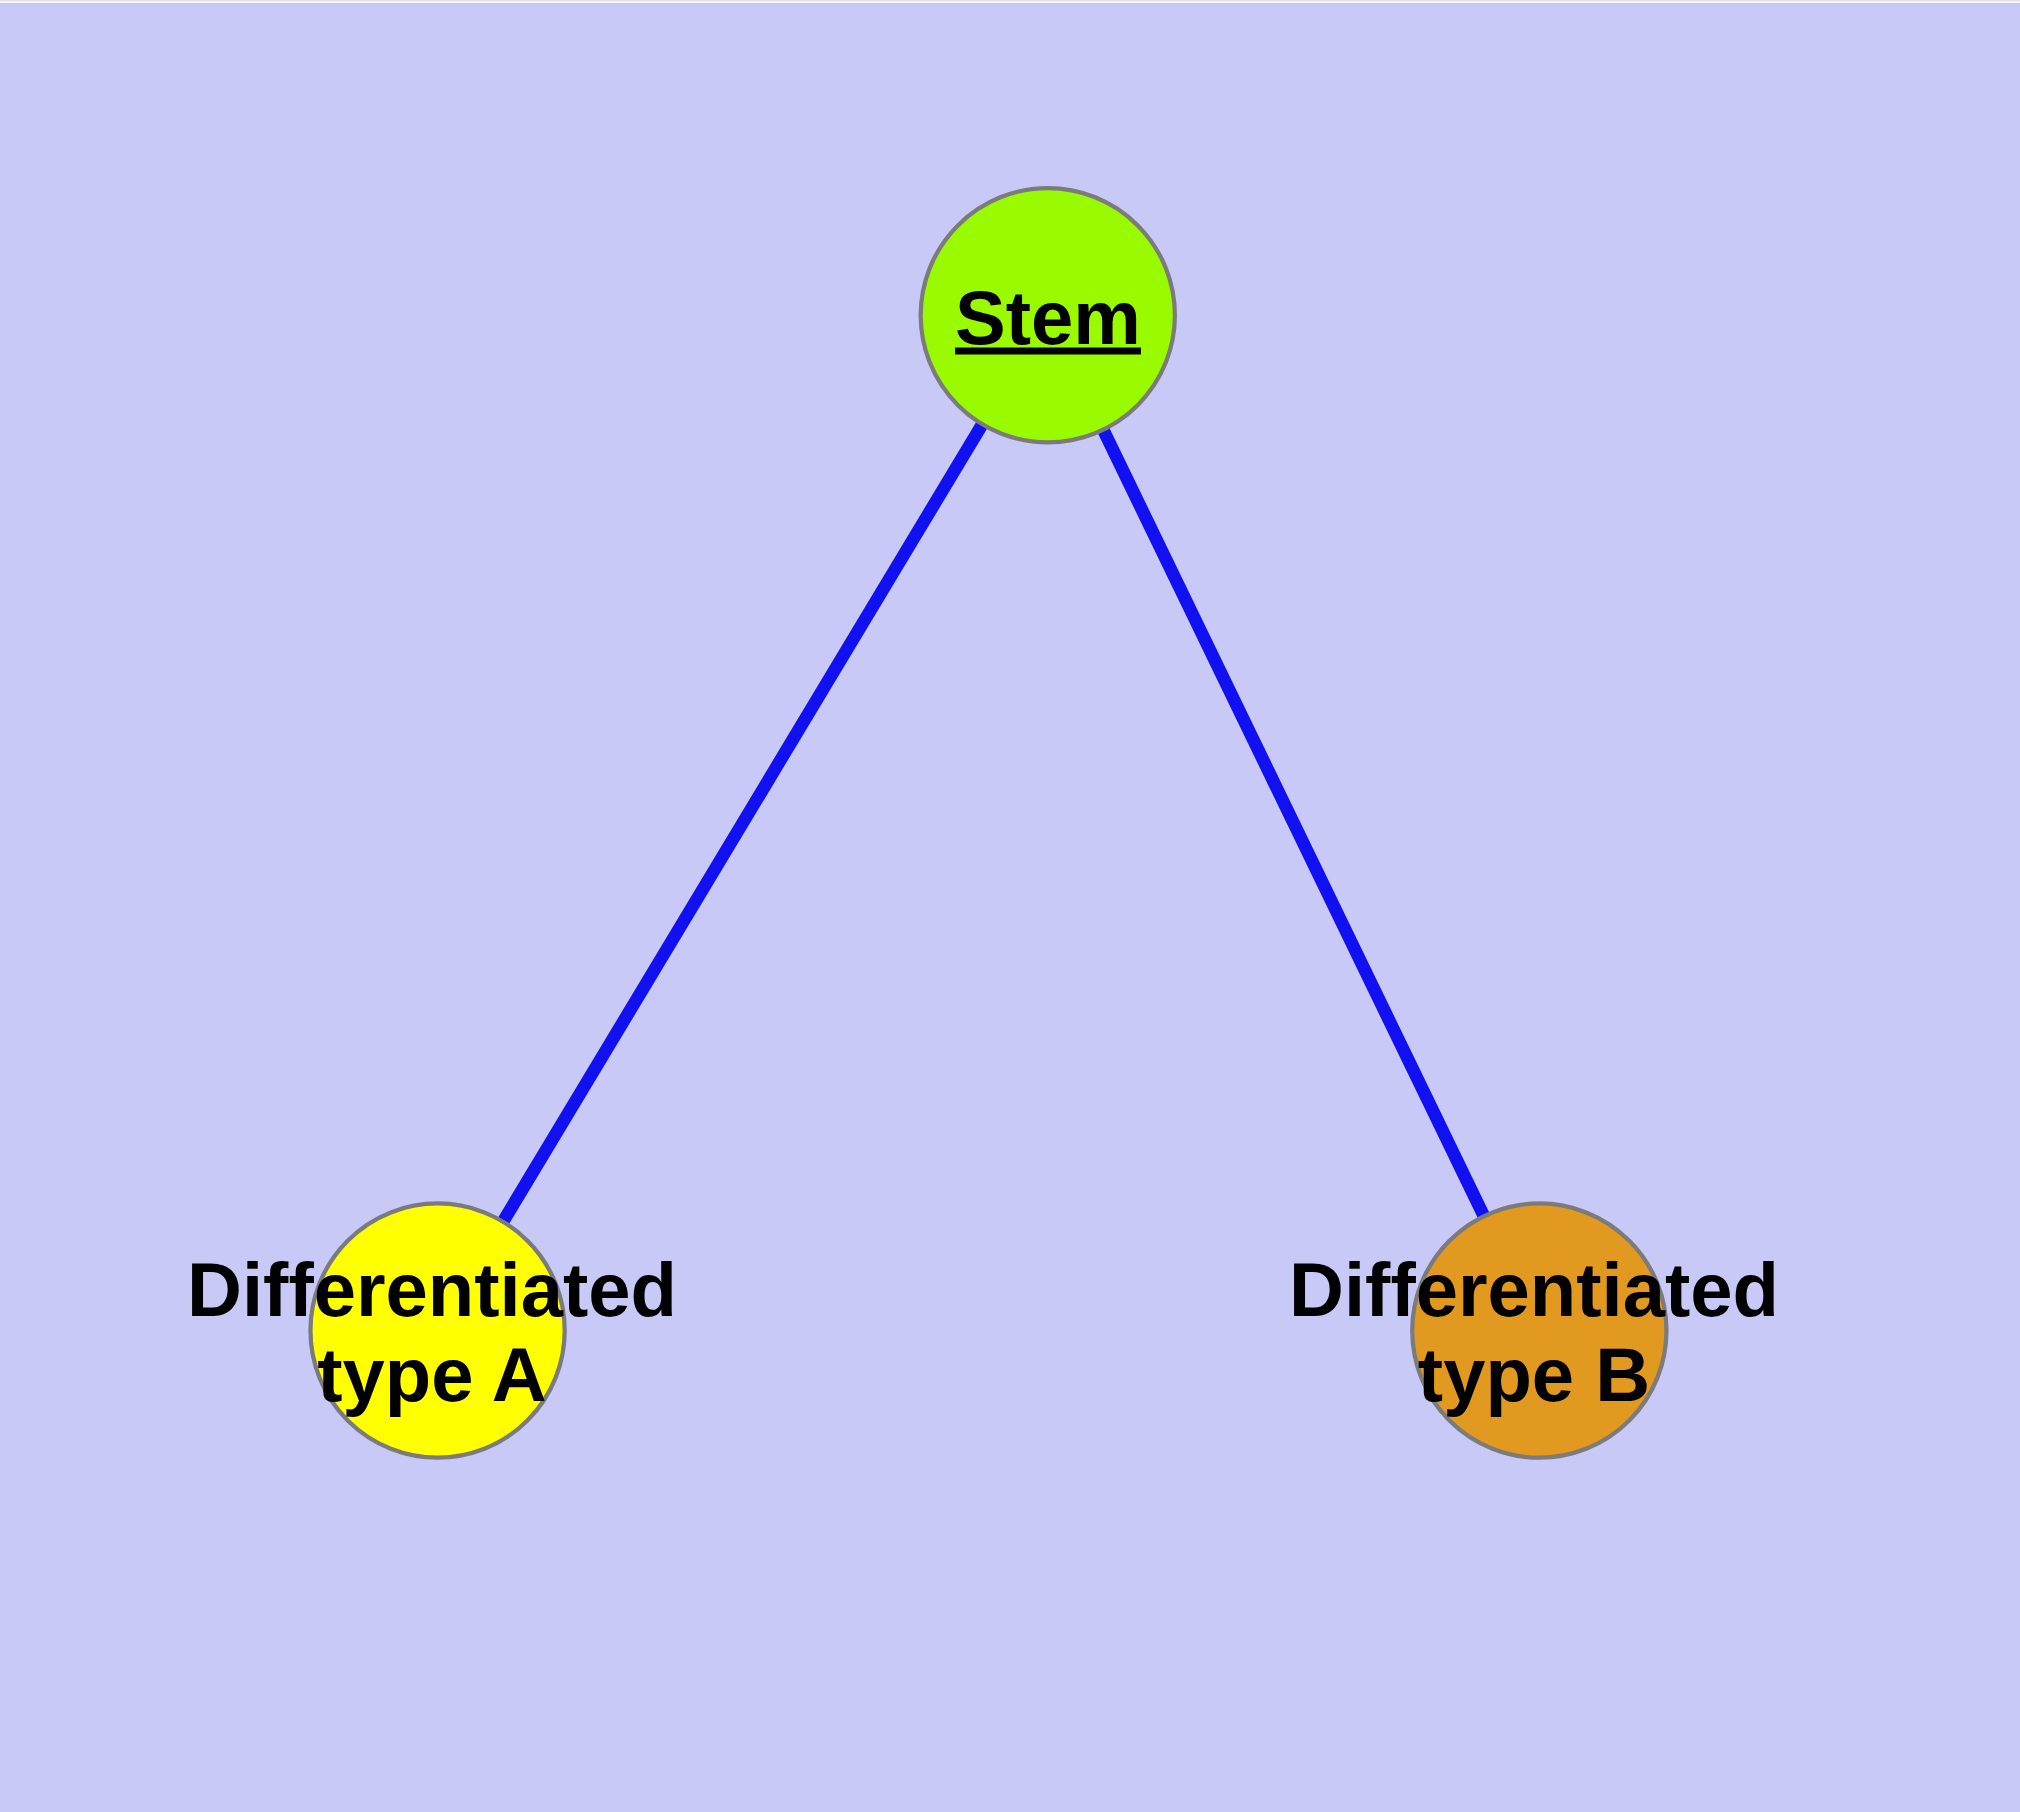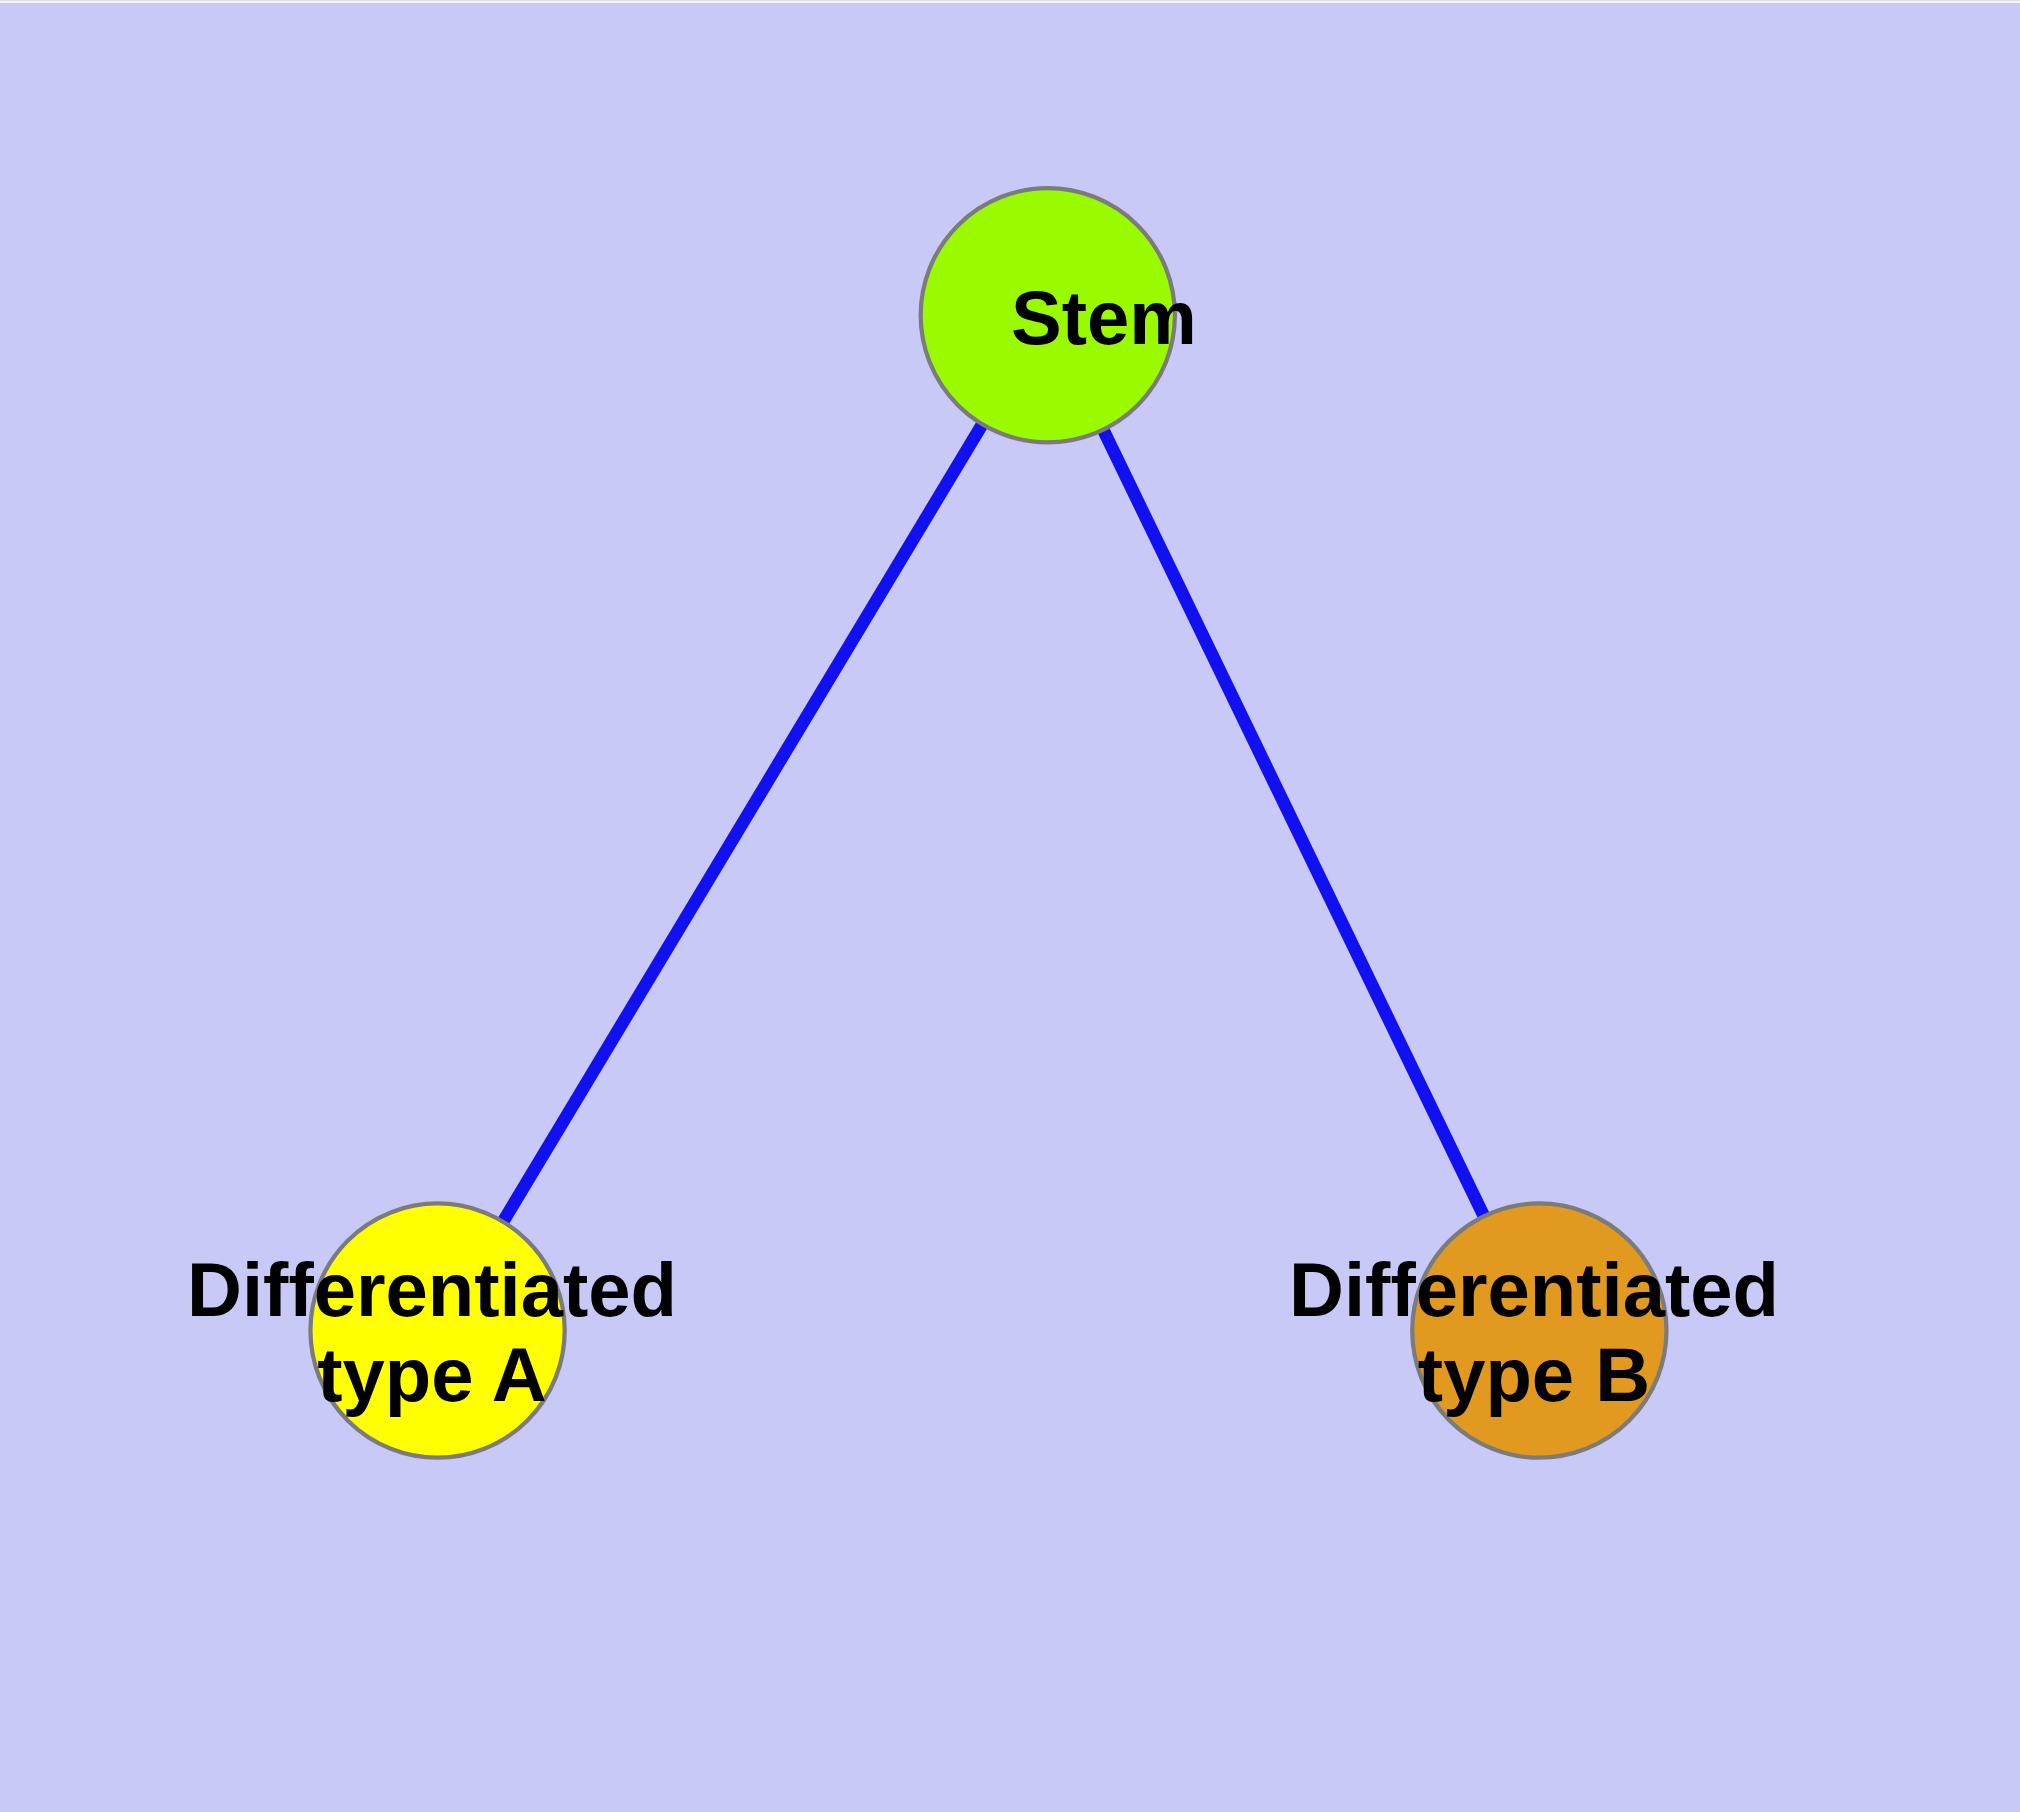--- a/index.html
+++ b/index.html
@@ -31,21 +31,21 @@
     position: absolute;
     transform: translate(-50%, -50%);
     font-weight: bold;
     font-size: 76px;
     line-height: 85px;
     color: #000000;
     text-align: center;
     white-space: pre-line;
     pointer-events: none;
   }
-  .node-label.stem  { left: 1104px; top: 317px; }
+  .node-label.stem  { left: 1048px; top: 317px; text-decoration: underline; }
   .node-label.type-a { left: 432px;  top: 1332px; }
   .node-label.type-b { left: 1534px; top: 1332px; }
 </style>
 </head>
 <body>
 
 <div class="canvas" style="background: rgb(201, 201, 248);">
 
   <svg class="graph-svg" width="2021" height="1812" viewBox="0 0 2384 2138">
 

